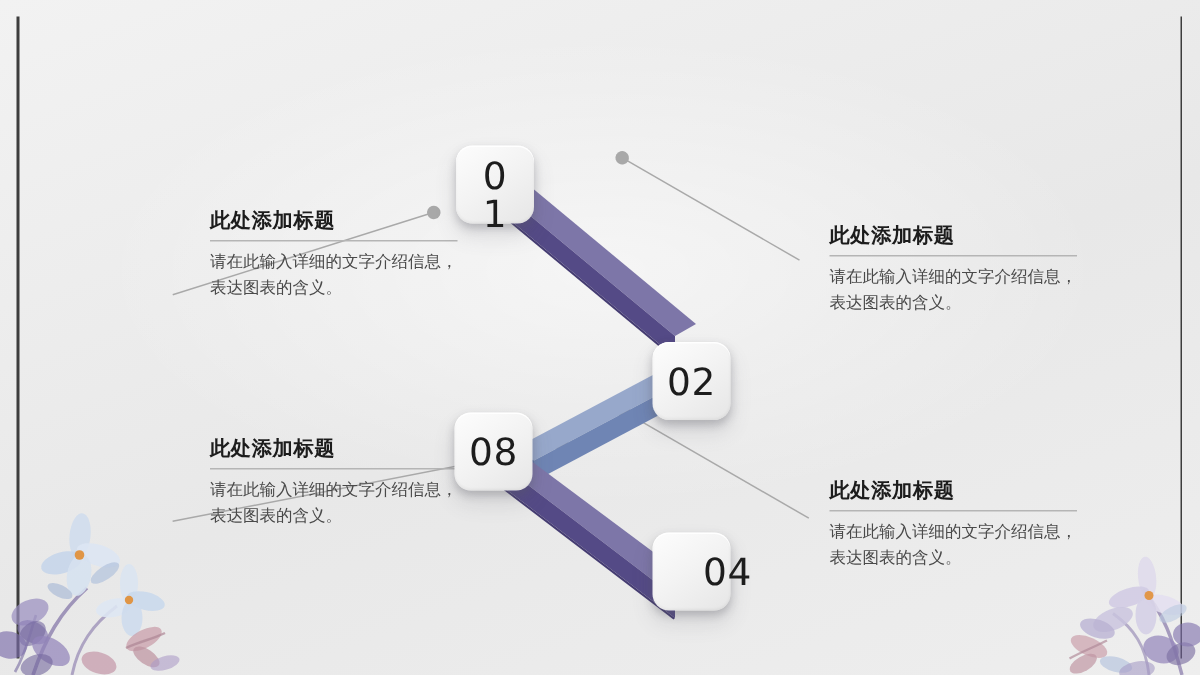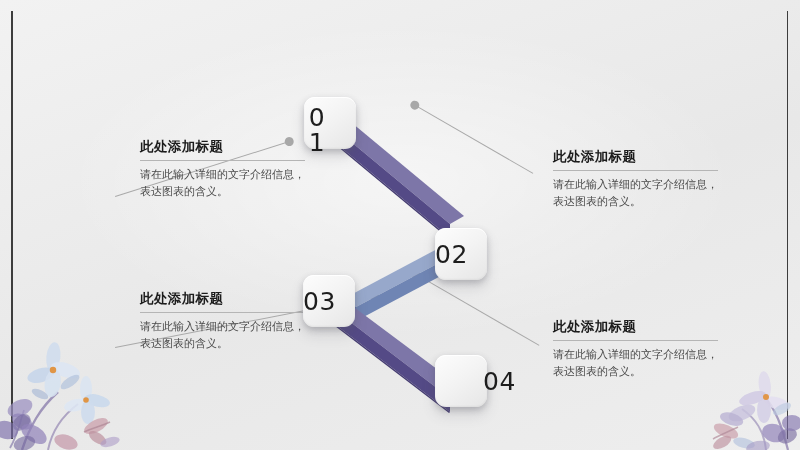--- a/index.html
+++ b/index.html
@@ -59,21 +59,21 @@
   .chip {
     position:absolute;
     width:52px; height:52px;
     border-radius:11px;
     background:linear-gradient(145deg,#fdfdfd 0%,#f3f3f3 48%,#e6e6e6 100%);
     box-shadow:
        0 3px 6px rgba(90,90,100,.30),
        0 8px 14px rgba(90,90,100,.16),
        inset 0 1px 0 rgba(255,255,255,.95),
        inset 0 -1px 2px rgba(0,0,0,.05);
-    display:flex; align-items:center; justify-content:flex-start;
+    display:flex; align-items:center; justify-content:center;
     z-index:6;
   }
   .chip .num {
     font-size:25px;
     line-height:1;
     color:#1d1d1d;
     letter-spacing:.5px;
     font-family:"DejaVu Sans","Liberation Sans",sans-serif;
   }
   
@@ -172,21 +172,21 @@
 
   <div class="chip overflow" style="left:304px; top:97px;">
     <span class="num">01</span>
   </div>
 
   <div class="chip" style="left:435px; top:189px;margin-top:39px;">
     <span class="num">02</span>
   </div>
 
   <div class="chip" style="left:303px; top:275px;">
-    <span class="num">03</span>
+    <span class="num">08</span>
   </div>
 
   <div class="chip" style="left:435px; top:355px;padding-left:48px;">
     <span class="num">04</span>
   </div>
 
   <div class="tblock" style="left:140px; top:138px;">
     <div class="heading">此处添加标题</div>
     <div class="rule"></div>
     <div class="body">请在此输入详细的文字介绍信息，表达图表的含义。</div>

